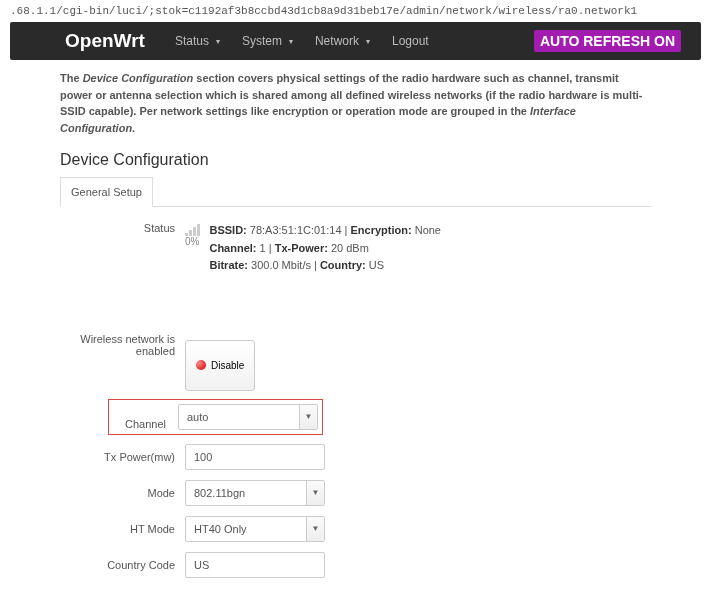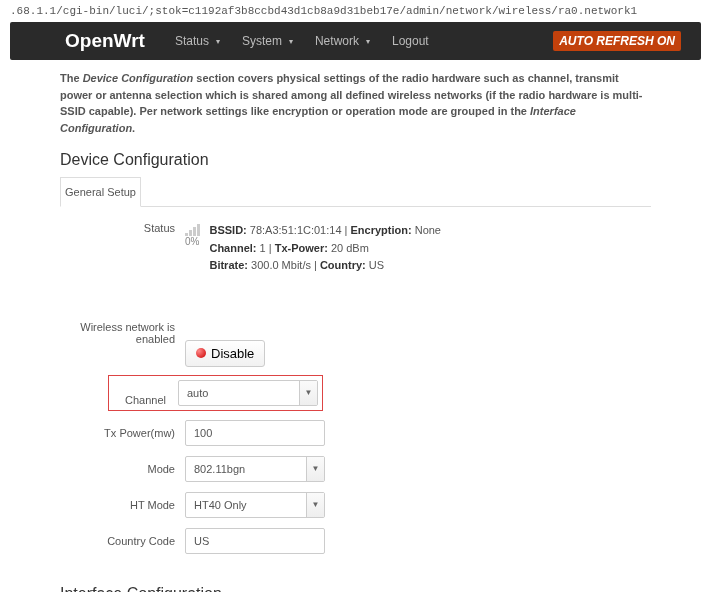--- a/index.html
+++ b/index.html
@@ -13,50 +13,50 @@
   display: flex;
   align-items: center;
   padding: 0 20px 0 55px;
   margin: 0 10px;
   border-radius: 2px;
 }
 .brand { color: #fff; font-weight: bold; font-size: 19px; margin-right: 20px; }
 .navmenu { display: flex; gap: 2px; }
 .navitem { color: #bbb; font-size: 12px; padding: 6px 10px; cursor: pointer; display: flex; align-items: center; gap: 4px; }
 .caret::after { content: "▾"; font-size: 8px; margin-left: 3px; }
-.auto-refresh { margin-left: auto; background: #c2410c; color: #fff; font-size: 12px; font-weight: bold; padding: 3px 6px; border-radius: 2px; font-style: italic; }
+.auto-refresh { margin-left: auto; background: #a21caf; color: #fff; font-size: 14px; font-weight: bold; padding: 3px 6px; border-radius: 2px; }
 
 .content { padding: 10px 60px; }
 .desc { color: #555; font-size: 11px; line-height: 1.5; margin-bottom: 15px; font-weight: bold; }
 .desc em { font-style: italic; }
 
 .section-title { font-size: 16px; font-weight: normal; color: #333; margin: 15px 0 8px; }
 
 .tabs { border-bottom: 1px solid #ddd; display: flex; }
-.tab { padding: 8px 4px; font-size: 11px; color: #777; cursor: pointer; border: 1px solid transparent; margin-bottom: -1px; }
+.tab { padding: 8px 10px; font-size: 11px; color: #777; cursor: pointer; border: 1px solid transparent; margin-bottom: -1px; }
 .tab.active { border: 1px solid #ddd; border-bottom-color: #fff; background: #fff; color: #555; }
 .tab.link { color: #3a87ad; }
 
 .row { display: flex; align-items: center; margin: 8px 0; min-height: 28px; }
 .row-label { width: 125px; text-align: right; padding-right: 10px; color: #555; font-size: 11px; }
 .row-body { flex: 1; }
 
 .status-row { align-items: flex-start; margin-top: 15px; }
 .status-body { display: flex; gap: 8px; }
 .signal-icon { width: 16px; height: 12px; margin-top: 2px; position: relative; }
 .signal-icon span { position: absolute; bottom: 0; width: 3px; background: #ccc; }
 .signal-icon .b1 { left: 0; height: 3px; }
 .signal-icon .b2 { left: 4px; height: 6px; }
 .signal-icon .b3 { left: 8px; height: 9px; }
 .signal-icon .b4 { left: 12px; height: 12px; }
 .pct { font-size: 10px; color: #888; align-self: center; margin-right: 2px; }
 .status-text { font-size: 11px; color: #555; line-height: 1.6; }
 .status-text b { font-weight: bold; color: #333; }
 
-.btn { display: inline-flex; align-items: center; gap: 5px; border: 1px solid #ccc; background: linear-gradient(#fff,#f1f1f1); padding: 5px 10px; font-size: 13px; border-radius: 3px; cursor: pointer; margin-top: 40px; }
+.btn { display: inline-flex; align-items: center; gap: 5px; border: 1px solid #ccc; background: linear-gradient(#fff,#f1f1f1); padding: 19px 10px; font-size: 10px; border-radius: 3px; cursor: pointer; margin-top: 40px; }
 .red-dot { width: 10px; height: 10px; border-radius: 50%; background: radial-gradient(circle at 30% 30%, #f88, #c00); display: inline-block; }
 
 .select, .input { width: 140px; height: 26px; border: 1px solid #ccc; border-radius: 2px; padding: 0 8px; font-size: 11px; color: #555; display: flex; align-items: center; position: relative; background: #fff; }
 .select .arrow { position: absolute; right: 0; top: 0; bottom: 0; width: 18px; background: linear-gradient(#fafafa,#eee); border-left: 1px solid #ccc; display: flex; align-items: center; justify-content: center; font-size: 8px; color: #666; }
 
 .highlight-box { border: 1px solid #d44; padding: 4px; display: inline-flex; align-items: flex-end; }
 .highlight-box .row-label { width: auto; padding: 0 10px; }
 </style>
 </head>
 <body>

